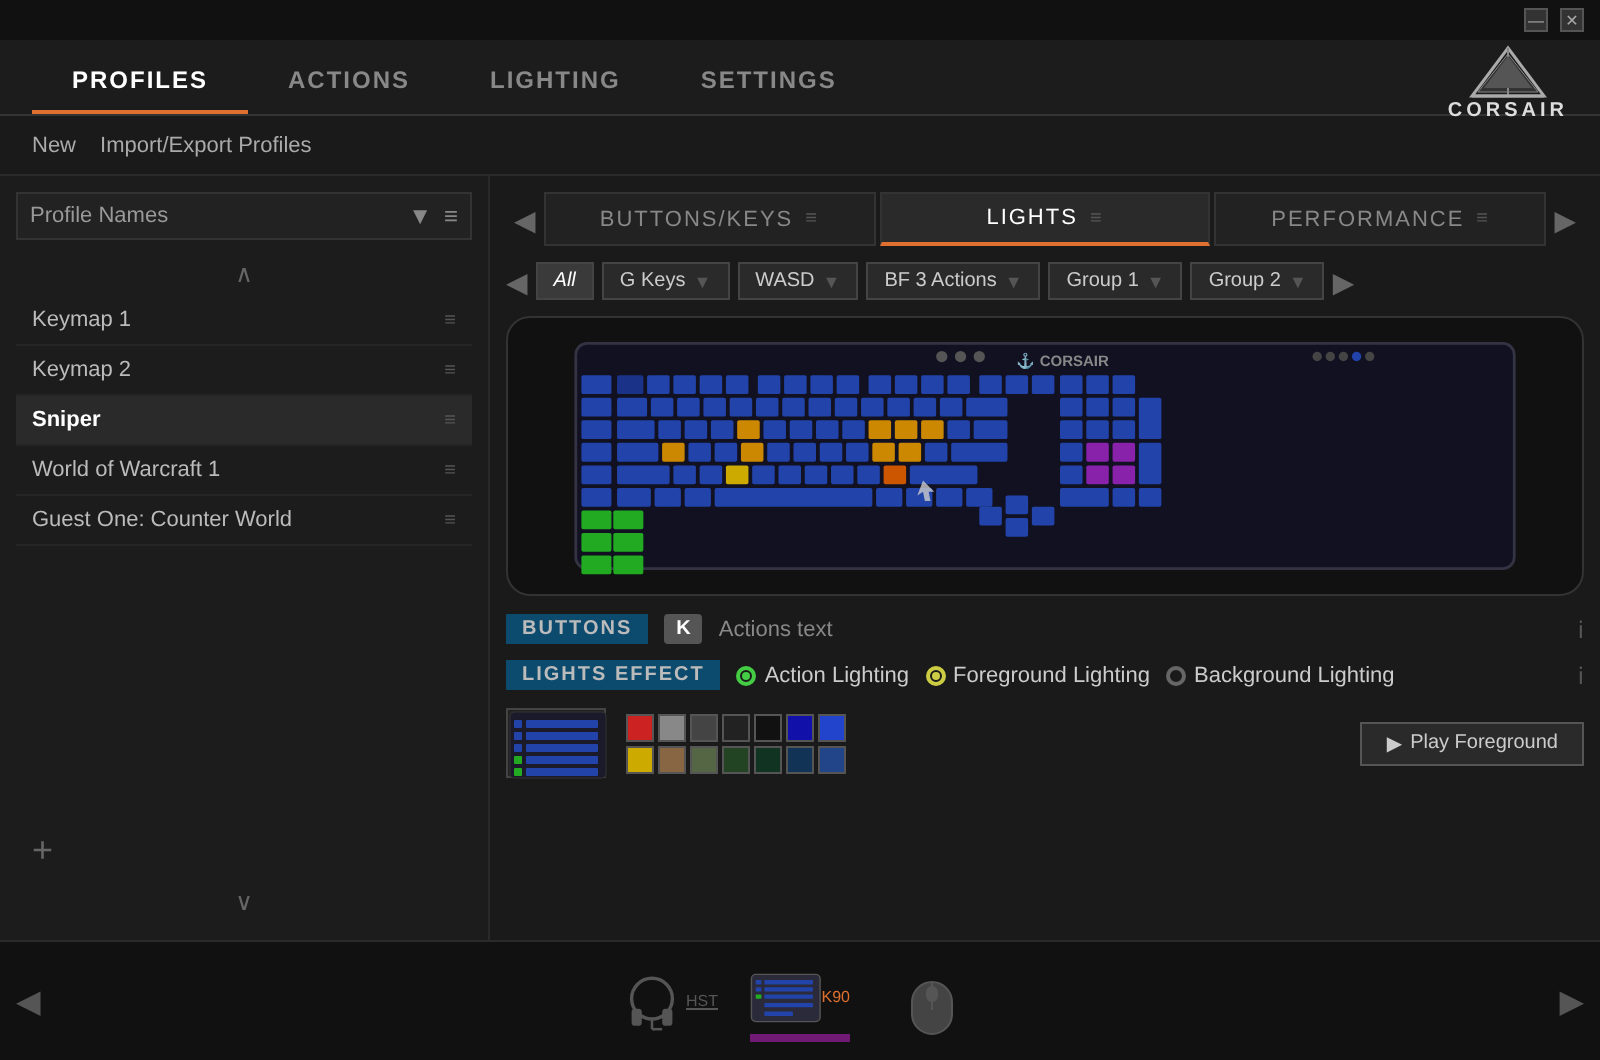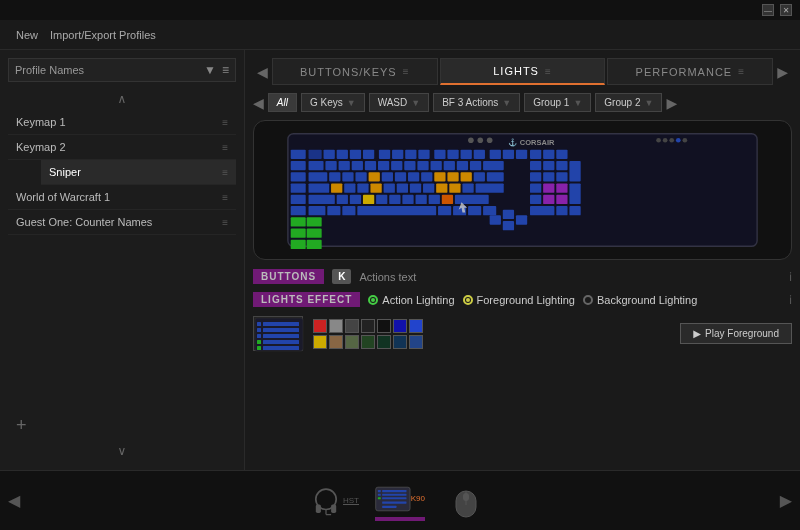--- a/index.html
+++ b/index.html
@@ -160,22 +160,21 @@
       justify-content: space-between;
       padding: 6px 8px;
       font-size: 11px;
       color: #bbb;
       cursor: pointer;
       border-bottom: 1px solid #252525;
     }
     .profile-item.active {
       background: #2a2a2a;
       color: #fff;
-      font-weight: normal;
-      margin-left: 33px;
+      font-weight: bold;
     }
     .profile-item .drag-icon {
       color: #555;
       font-size: 10px;
     }
 
     .add-btn {
       margin-top: 6px;
       font-size: 18px;
       color: #666;
@@ -300,21 +299,21 @@
       gap: 6px;
     }
 
     .buttons-row {
       display: flex;
       align-items: center;
       gap: 8px;
       font-size: 11px;
     }
     .label-tag {
-      background: #701a75;
+      background: #0c4a6e;
       padding: 2px 8px;
       font-size: 10px;
       font-weight: bold;
       color: #bbb;
       letter-spacing: 1px;
     }
     .key-badge {
       background: #555;
       padding: 2px 6px;
       font-size: 10px;
@@ -431,20 +430,37 @@
 </head>
 <body>
 
 <div class="app-container">
 
   <div class="title-bar">
     <div class="title-bar-btn">—</div>
     <div class="title-bar-btn">✕</div>
   </div>
 
+  <div class="nav-tabs">
+    <div class="nav-tab active">PROFILES</div>
+    <div class="nav-tab">ACTIONS</div>
+    <div class="nav-tab">LIGHTING</div>
+    <div class="nav-tab">SETTINGS</div>
+
+    <div class="corsair-logo">
+      <svg class="logo-icon" viewBox="0 0 40 28">
+        <polygon points="20,2 38,26 2,26" fill="none" stroke="#aaa" stroke-width="1.5"></polygon>
+        <polygon points="20,5 35,24 5,24" fill="#333" stroke="#888" stroke-width="0.5"></polygon>
+        <line x1="20" y1="2" x2="20" y2="26" stroke="#888" stroke-width="1"></line>
+        <line x1="2" y1="26" x2="38" y2="26" stroke="#aaa" stroke-width="1.5"></line>
+        <polygon points="20,6 32,22 8,22" fill="#555"></polygon>
+      </svg>
+      <div class="logo-text">CORSAIR</div>
+    </div>
+  </div>
 
   <div class="sub-nav">
     <span class="sub-nav-btn">New</span>
     <span class="sub-nav-btn">Import/Export Profiles</span>
   </div>
 
   <div class="main-content">
 
     <div class="sidebar">
 
@@ -469,21 +485,21 @@
         </div>
         <div class="profile-item active">
           <span>Sniper</span>
           <span class="drag-icon">≡</span>
         </div>
         <div class="profile-item">
           <span>World of Warcraft 1</span>
           <span class="drag-icon">≡</span>
         </div>
         <div class="profile-item">
-          <span>Guest One: Counter Names</span>
+          <span>Guest One: Counter World</span>
           <span class="drag-icon">≡</span>
         </div>
       </div>
 
       <div class="add-btn">+</div>
 
       <div class="collapse-arrow-bottom">∨</div>
     </div>
 
     <div class="right-panel">

